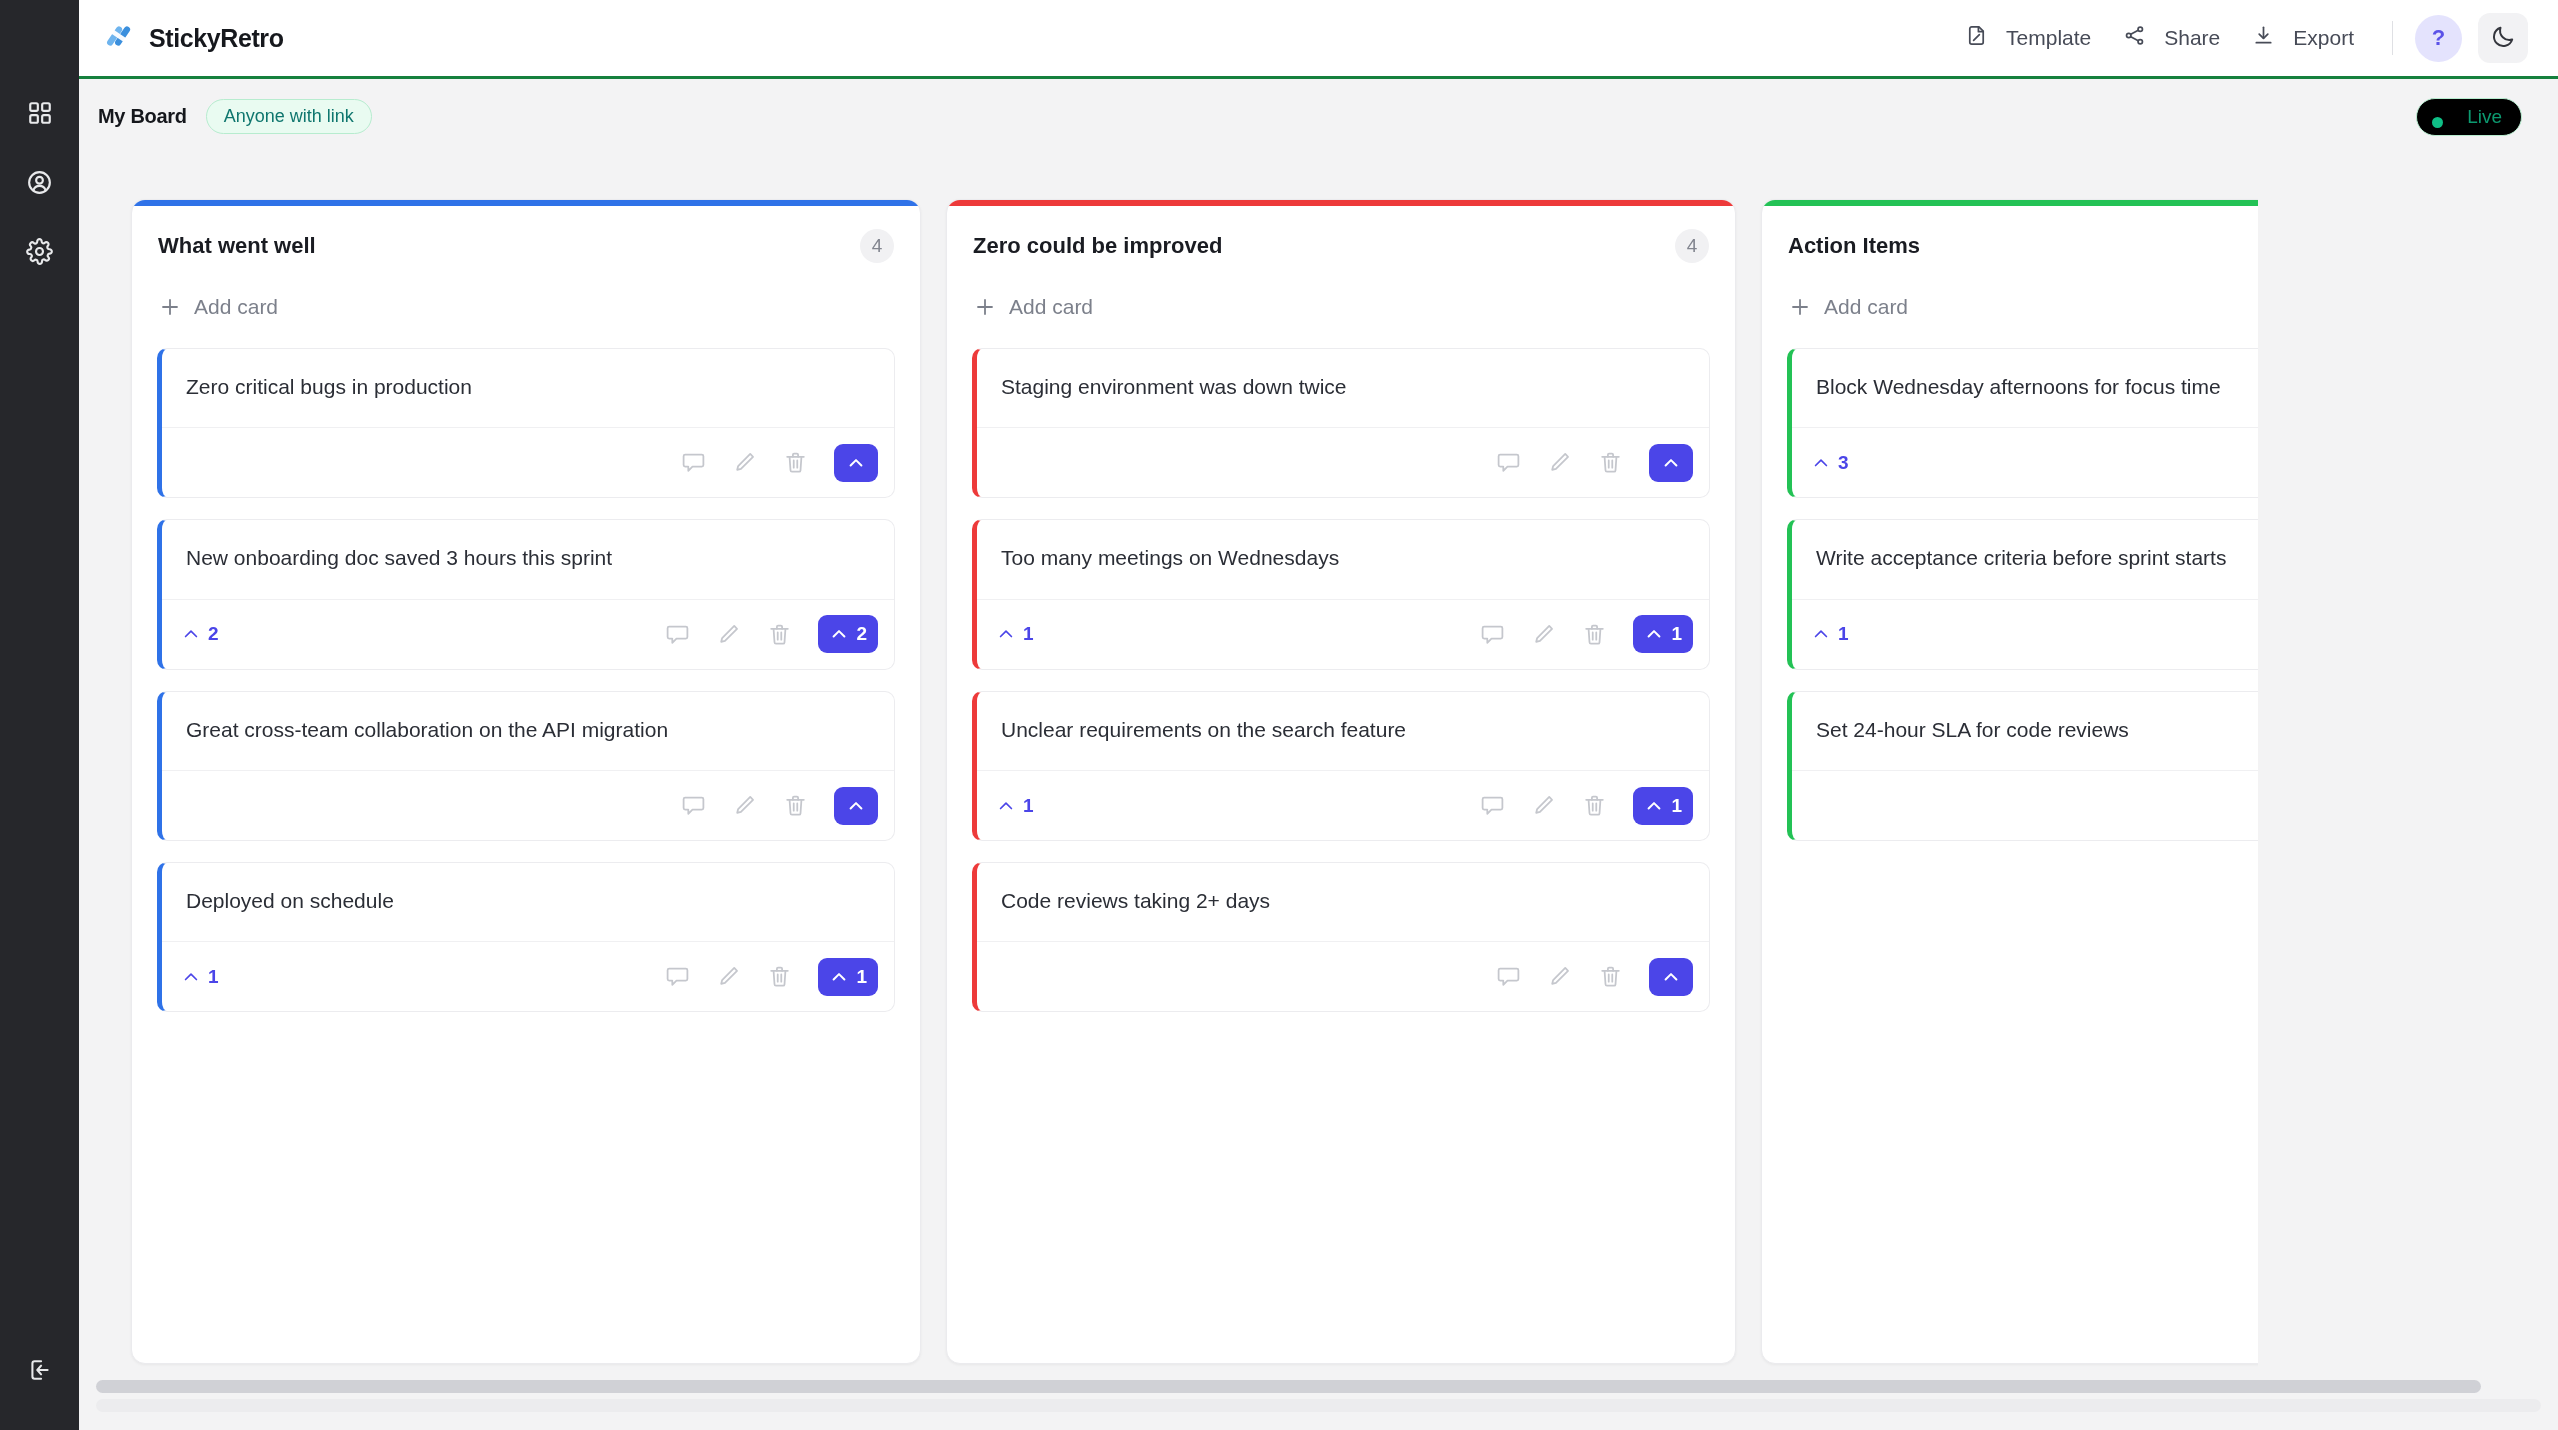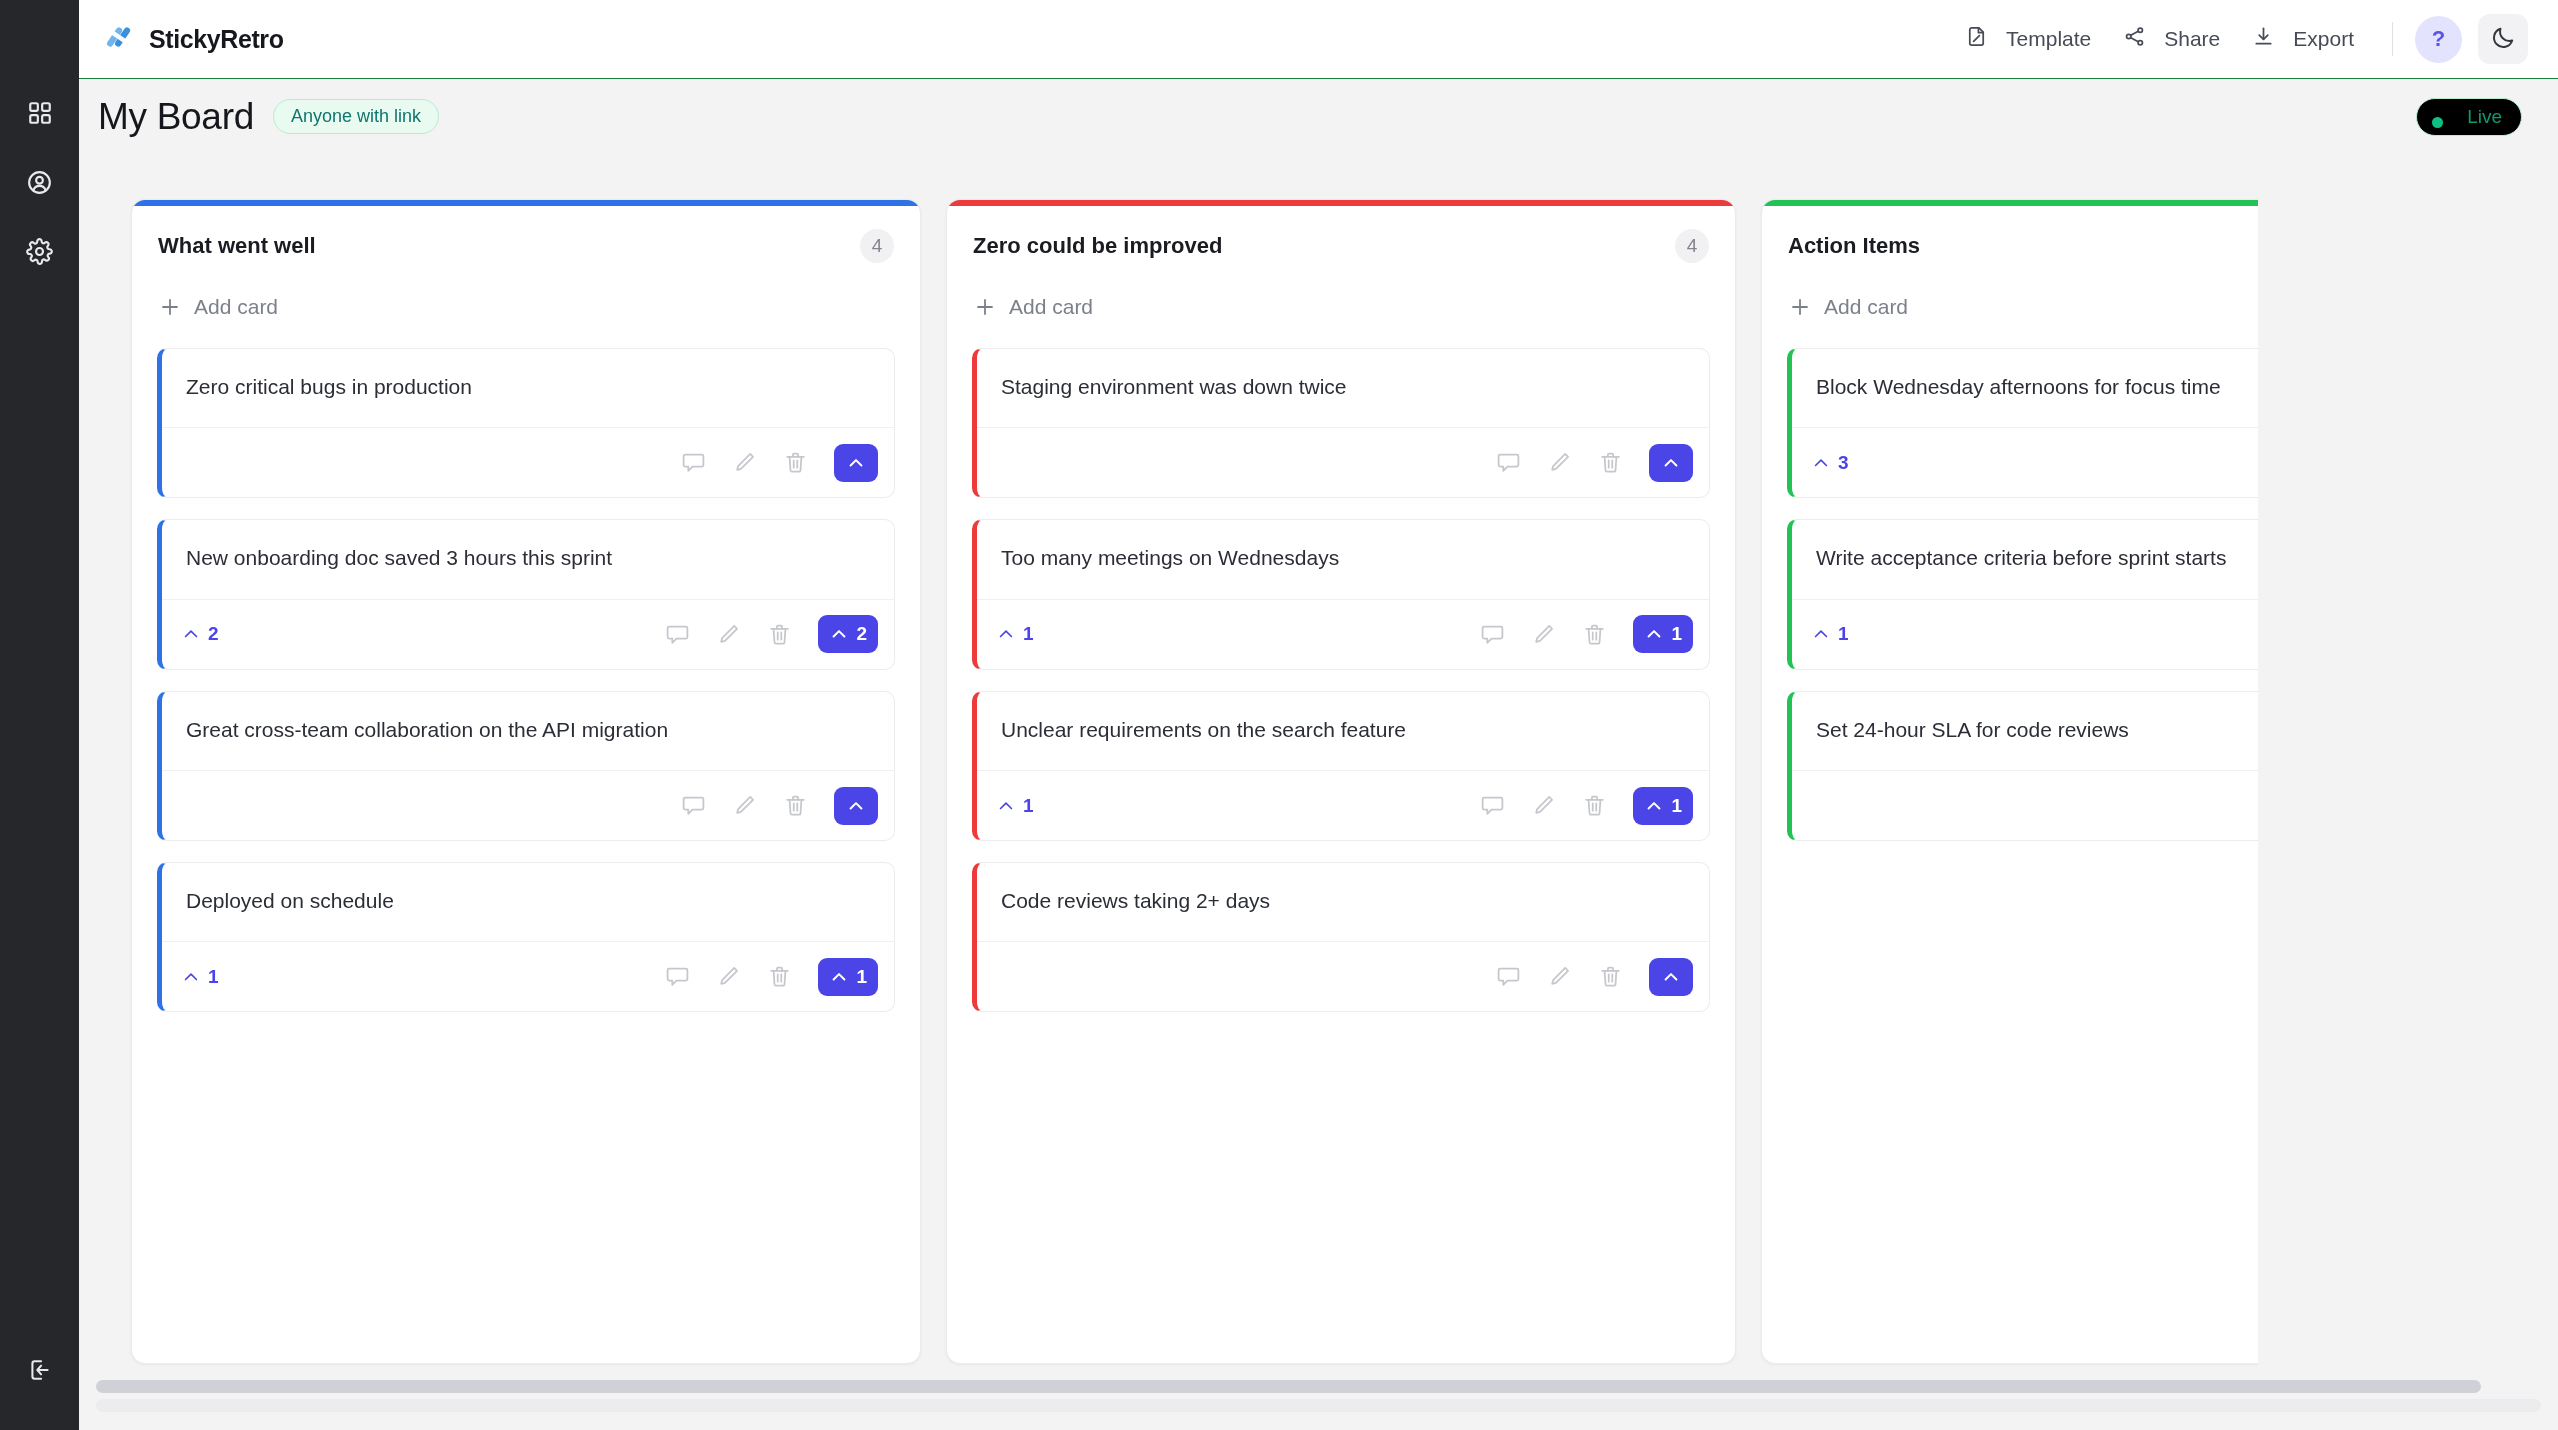--- a/index.html
+++ b/index.html
@@ -26,21 +26,21 @@
     border-radius: 10px;
   }
   .sb-top { margin-top: 91px; display: flex; flex-direction: column; gap: 21px; }
   .sb-bottom { margin-top: auto; margin-bottom: 34px; }
 
   
   .topbar {
     position: absolute; left: 79px; top: 0;
     width: 2479px; height: 79px;
     background: #ffffff;
-    border-bottom: 1px solid #15803d;
+    border-bottom: 3px solid #15803d;
     display: flex; align-items: center;
     z-index: 15;
   }
   .brand { display: flex; align-items: center; gap: 13px; margin-left: 27px; }
   .brand-logo { width: 30px; height: 30px; position: relative; }
   .brand-name {
     font-size: 25px; font-weight: bold; color: #16181d; letter-spacing: -0.4px;
   }
   .topbar-right {
     margin-left: auto; margin-right: 30px;
@@ -71,21 +71,21 @@
   }
 
   
   .board-header {
     position: absolute; left: 79px; top: 79px;
     width: 2479px; height: 75px;
     display: flex; align-items: center;
   }
   .board-title {
     margin-left: 19px;
-    font-size: 37px; font-weight: normal; color: #15171c; letter-spacing: -0.3px;
+    font-size: 20px; font-weight: bold; color: #15171c; letter-spacing: -0.3px;
   }
   .share-badge {
     margin-left: 19px;
     padding: 6px 17px; border-radius: 999px;
     background: #e9fbf1; border: 1px solid #b7eccf;
     color: #0f766e; font-size: 18px;
   }
   .live-badge {
     margin-left: auto; margin-right: 36px;
     padding: 7px 19px 7px 15px; border-radius: 999px;

